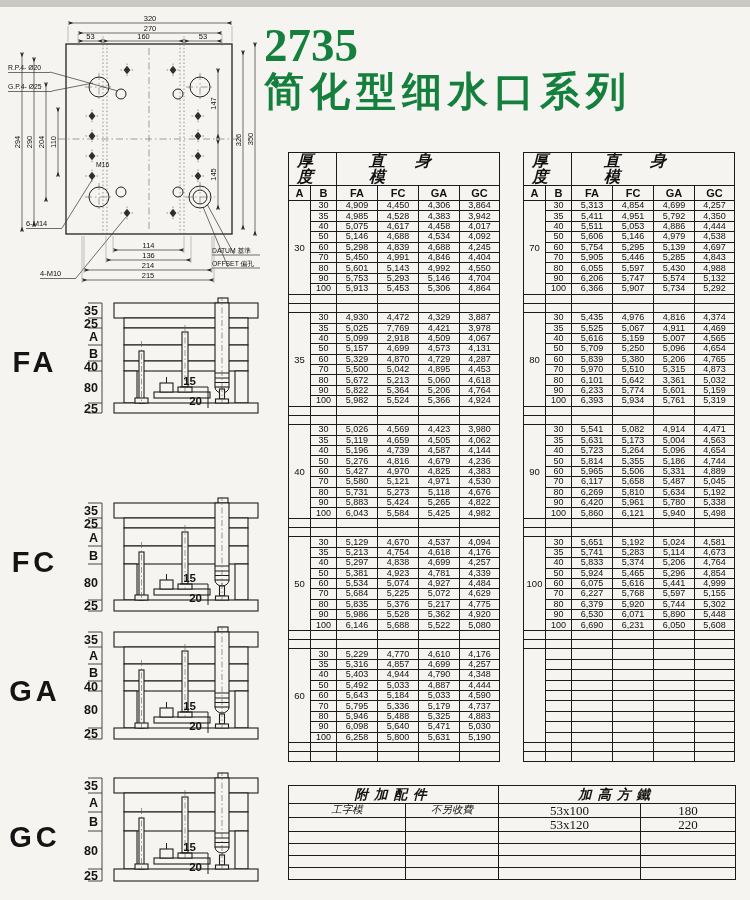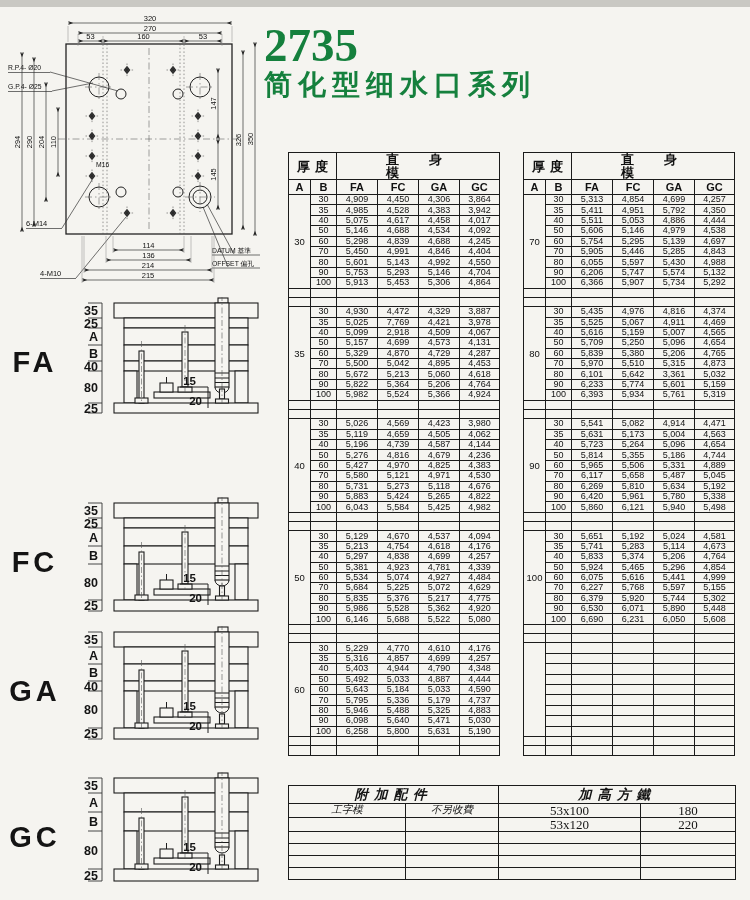--- a/index.html
+++ b/index.html
@@ -15,37 +15,37 @@
 .cen{fill:none;stroke:#555;stroke-width:.55;stroke-dasharray:7 3 1.5 3}
 .dim{stroke:#333;stroke-width:.7;fill:none}
 .ext{stroke:#888;stroke-width:.5}
 .ldr{stroke:#333;stroke-width:.7;fill:none}
 .dia{fill:#2a2a2a}
 text.dt{font-size:7.5px;fill:#111}
 text.sm{font-size:6.8px;fill:#111}
 
 .title{position:absolute;left:264px;top:22px;width:465px;text-align:left;color:#15803d}
 .title .num{font-family:"Liberation Serif","DejaVu Serif",serif;font-weight:bold;font-size:47px;line-height:1}
-.title .cn{font-family:"Liberation Serif","DejaVu Serif",serif;font-weight:bold;font-size:28px;line-height:1.15;letter-spacing:6px;white-space:nowrap}
+.title .cn{font-family:"Liberation Serif","DejaVu Serif",serif;font-weight:bold;font-size:40px;line-height:1.15;letter-spacing:6px;white-space:nowrap}
 
 .diag{position:absolute;left:8px;display:flex;align-items:center}
 .diag-label{width:54px;text-align:center;font-weight:bold;font-size:29px;letter-spacing:4px}
 .mpl{fill:#f6f5f1;stroke:#1e1e1e;stroke-width:1.1}
 .mln{stroke:#1e1e1e;stroke-width:1;fill:none}
 .tln{stroke:#333;stroke-width:.9}
 .cln{stroke:#555;stroke-width:.6;stroke-dasharray:6 2.5 1.5 2.5;fill:none}
 text.stk{font-size:12.5px;font-weight:bold;fill:#141414}
 text.idm{font-size:11.5px;font-weight:bold;fill:#141414}
 
 .price{position:absolute;border-collapse:collapse;table-layout:fixed;font-size:9px;color:#111;border:1.4px solid #161616}
 .price th,.price td{border:1px solid #1b1b1b;padding:0;text-align:center;vertical-align:middle;overflow:hidden;line-height:1}
-.price thead tr.h1 th{height:17px;font-family:"Liberation Serif","DejaVu Serif",serif;font-weight:bold;font-size:13px}
+.price thead tr.h1 th{height:17px;font-family:"Liberation Serif","DejaVu Serif",serif;font-style:italic;font-weight:bold;font-size:16px}
 .price thead tr.h2 th{height:15px;font-size:11px;font-weight:bold}
 .price .th-thick{letter-spacing:5px;padding-left:8px;text-align:left}
-.price .th-straight{letter-spacing:30px;padding-left:49px;text-align:left}
+.price .th-straight{letter-spacing:30px;padding-left:32px;text-align:left}
 .price tbody tr.dr{height:10.4px}
 .price tbody tr.sr{height:9.3px}
 .price td.ca{font-size:9.5px}
 #tbl-left{left:288px;top:152px;width:211px}
 #tbl-right{left:523px;top:152px;width:211px}
 
 .acc{position:absolute;left:288px;top:785px;width:447px;border-collapse:collapse;table-layout:fixed;border:1.5px solid #161616}
 .acc th,.acc td{border:1px solid #1b1b1b;padding:0;text-align:center;vertical-align:middle;overflow:hidden;line-height:1}
 .acc th{height:18px;font-family:"Liberation Serif","DejaVu Serif",serif;font-style:italic;font-weight:bold;font-size:13.5px;letter-spacing:6px}
 .acc td{height:12px}

